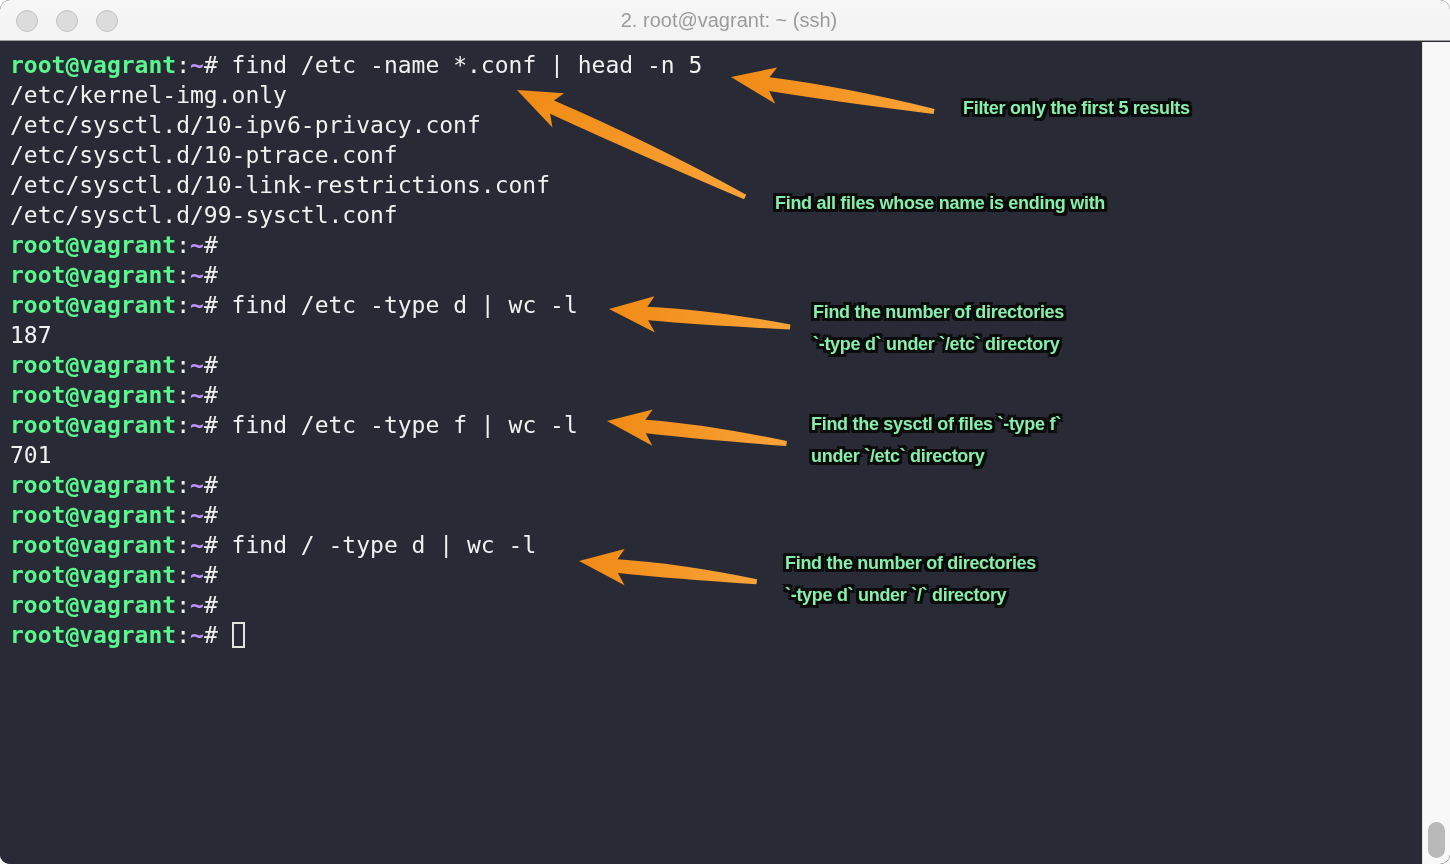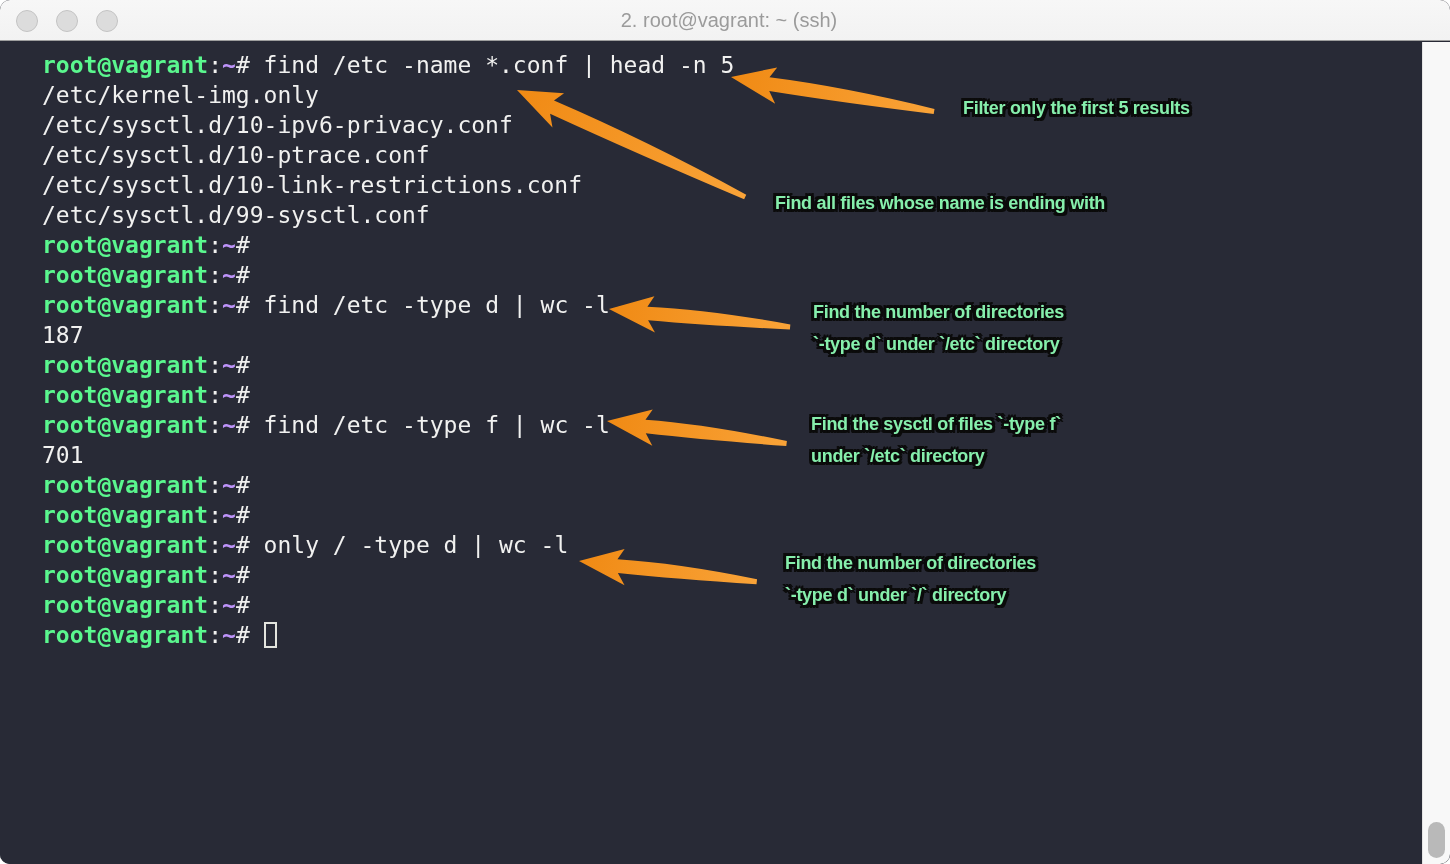--- a/index.html
+++ b/index.html
@@ -38,21 +38,21 @@
   }
 
   
   .terminal {
     position: absolute; left: 0; top: 0; width: 1422px; bottom: 0;
     padding: 8px 0 0 10px;
     font-family: "DejaVu Sans Mono", monospace;
     font-size: 23px;
     cursor: text;
   }
-  .tline { height: 30px; line-height: 30px; white-space: pre; margin-left: 32px; }
+  .tline { height: 30px; line-height: 30px; white-space: pre; }
   .green  { color: #5af78e; font-weight: bold; }
   .purple { color: #bd93f9; font-weight: bold; }
   .fg     { color: #f1f1f0; }
   .cursor {
     display: inline-block; width: 13px; height: 26px;
     border: 2px solid #e3e4de; vertical-align: -5px;
   }
 
   
   .note {
@@ -105,21 +105,21 @@
         <div class="tline"><span class="green">root@vagrant</span><span class="fg">:</span><span class="purple">~</span><span class="fg">#</span></div>
         <div class="tline"><span class="green">root@vagrant</span><span class="fg">:</span><span class="purple">~</span><span class="fg">#</span></div>
         <div class="tline"><span class="green">root@vagrant</span><span class="fg">:</span><span class="purple">~</span><span class="fg">#</span><span class="fg"> find /etc -type d | wc -l</span></div>
         <div class="tline"><span class="fg">187</span></div>
         <div class="tline"><span class="green">root@vagrant</span><span class="fg">:</span><span class="purple">~</span><span class="fg">#</span></div>
         <div class="tline"><span class="green">root@vagrant</span><span class="fg">:</span><span class="purple">~</span><span class="fg">#</span></div>
         <div class="tline"><span class="green">root@vagrant</span><span class="fg">:</span><span class="purple">~</span><span class="fg">#</span><span class="fg"> find /etc -type f | wc -l</span></div>
         <div class="tline"><span class="fg">701</span></div>
         <div class="tline"><span class="green">root@vagrant</span><span class="fg">:</span><span class="purple">~</span><span class="fg">#</span></div>
         <div class="tline"><span class="green">root@vagrant</span><span class="fg">:</span><span class="purple">~</span><span class="fg">#</span></div>
-        <div class="tline"><span class="green">root@vagrant</span><span class="fg">:</span><span class="purple">~</span><span class="fg">#</span><span class="fg"> only / -type d | wc -l</span></div>
+        <div class="tline"><span class="green">root@vagrant</span><span class="fg">:</span><span class="purple">~</span><span class="fg">#</span><span class="fg"> find / -type d | wc -l</span></div>
         <div class="tline"><span class="green">root@vagrant</span><span class="fg">:</span><span class="purple">~</span><span class="fg">#</span></div>
         <div class="tline"><span class="green">root@vagrant</span><span class="fg">:</span><span class="purple">~</span><span class="fg">#</span></div>
         <div class="tline"><span class="green">root@vagrant</span><span class="fg">:</span><span class="purple">~</span><span class="fg">#</span><span class="fg"> </span><span class="cursor"></span></div>
       </div>
 
     <svg class="arrows" width="1422" height="822" viewBox="0 0 1422 822">
       <defs>
         <linearGradient id="og" x1="0" y1="0" x2="1" y2="0">
           <stop offset="0" stop-color="#f08a14"></stop>
           <stop offset="1" stop-color="#f9a338"></stop>

